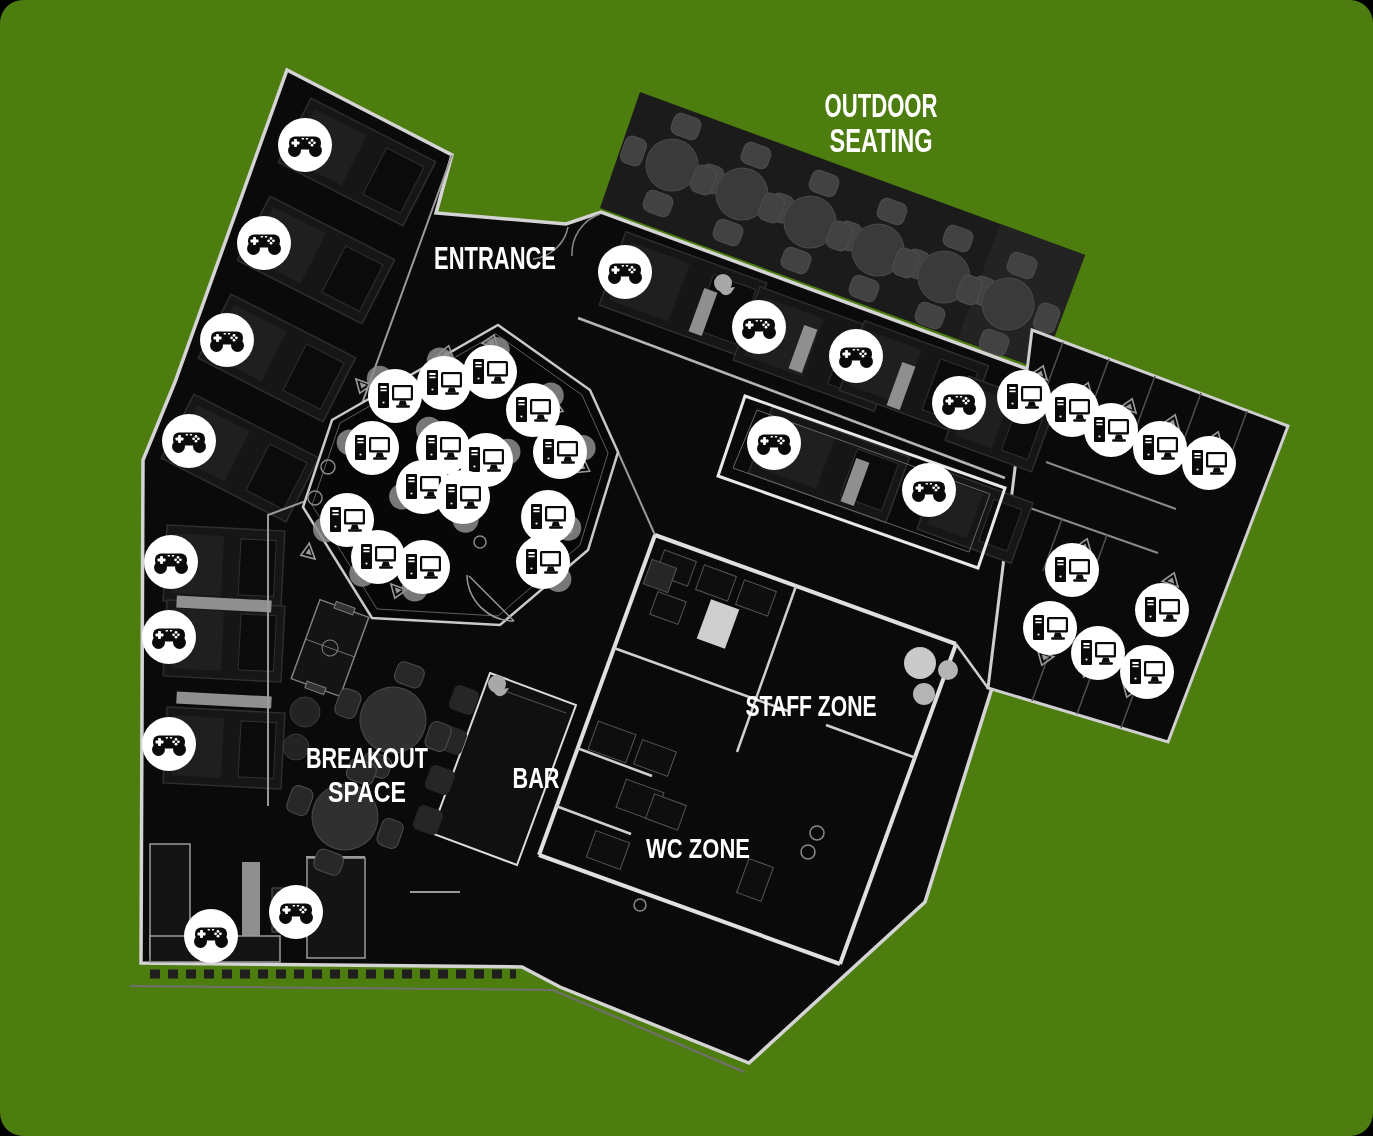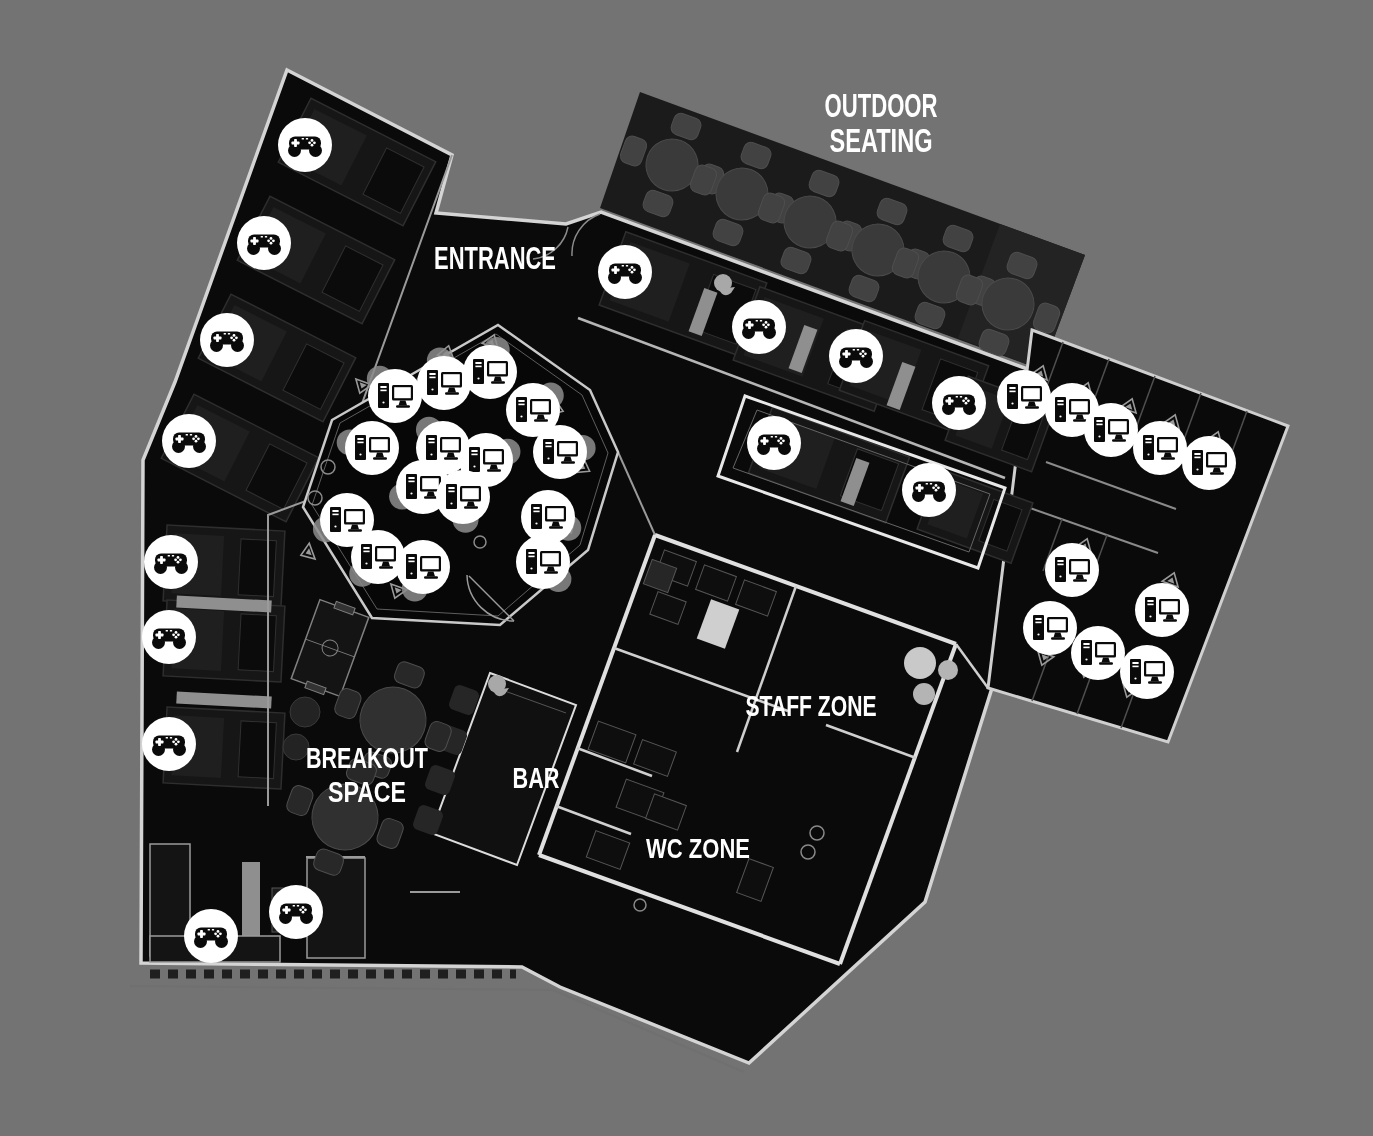--- a/index.html
+++ b/index.html
@@ -1,16 +1,16 @@
 <!DOCTYPE html>
 <html><head>
 <meta charset="utf-8">
 <style>
   html,body{margin:0;padding:0;background:#000;}
-  .stage{width:1373px;height:1136px;margin:0 auto;background:#737373;}
+  .stage{width:1373px;height:1136px;margin:0 auto;background:#4d7c0f;border-radius:23px;}
   svg{display:block;}
   .zone-label{fill:#ffffff;font-family:"Liberation Sans","DejaVu Sans",sans-serif;
               font-weight:700;text-anchor:middle;}
 </style>
 </head>
 <body>
 
 <div class="stage">
 <svg id="plan" width="1373" height="1136" viewBox="0 0 1373 1136">
   <defs>

